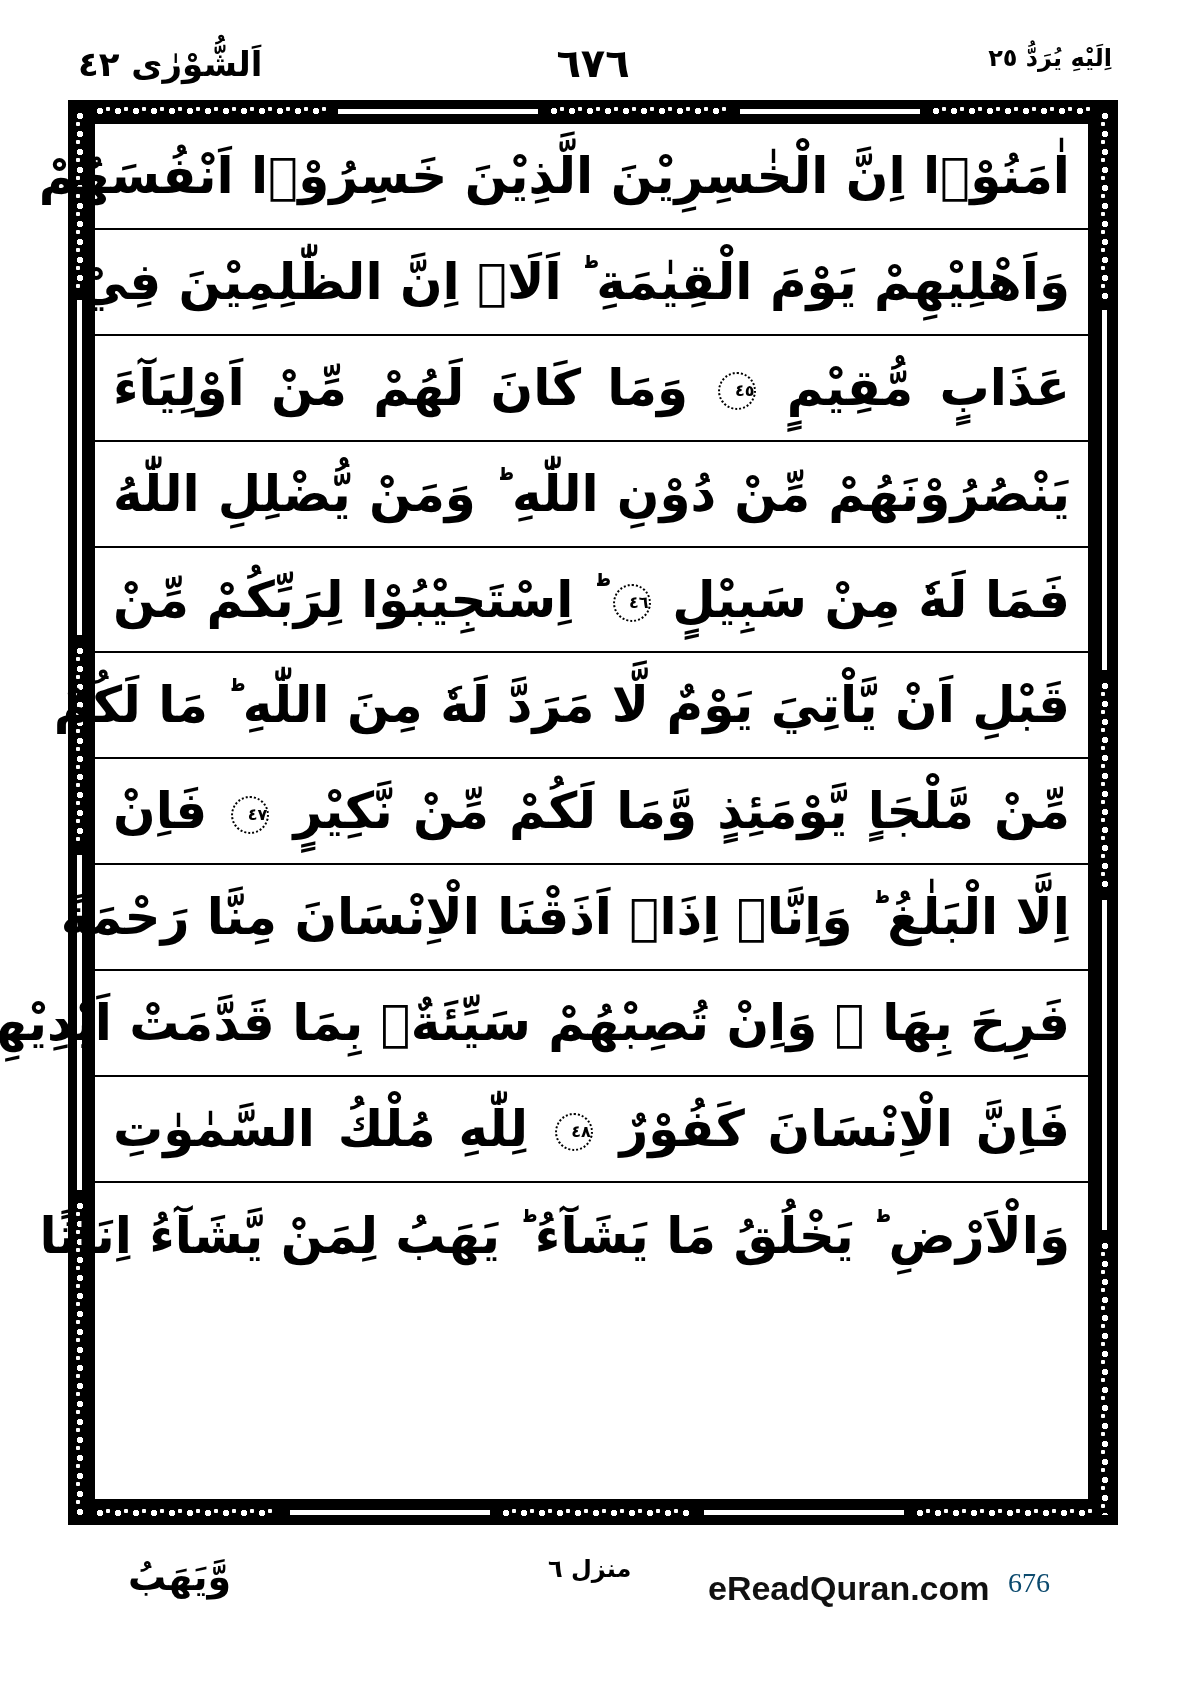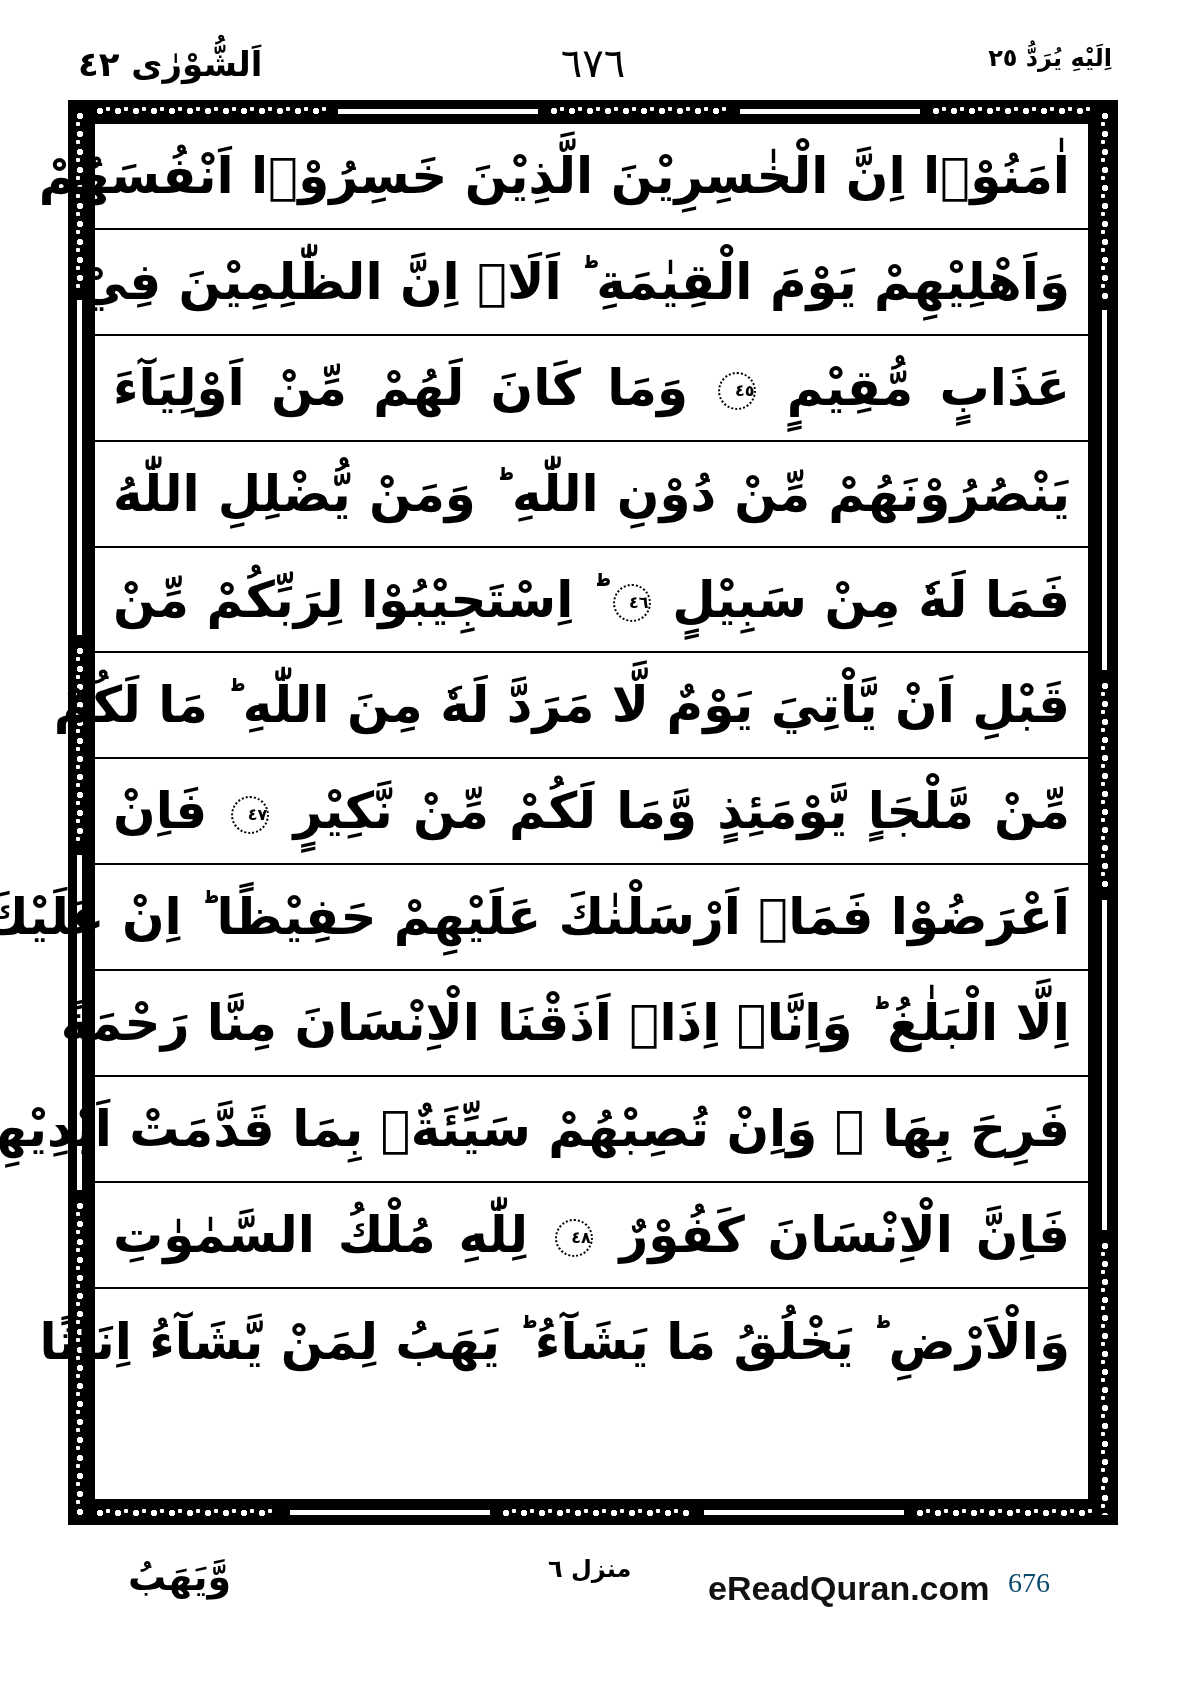--- a/index.html
+++ b/index.html
@@ -1,20 +1,20 @@
 <!DOCTYPE html>
 <html><head>
 <meta charset="utf-8">
 <style>
   html, body { margin: 0; padding: 0; background: #ffffff; }
   body { width: 1190px; height: 1684px; position: relative; overflow: hidden; font-family: "DejaVu Sans", sans-serif; color: #000; }
 
   .header { position: absolute; top: 40px; left: 68px; width: 1050px; height: 56px; }
   .hdr-left { position: absolute; left: 10px; top: 4px; font-size: 34px; font-weight: bold; direction: rtl; }
-  .hdr-center { position: absolute; left: 0; right: 0; top: 0; text-align: center; font-size: 40px; font-weight: normal; }
+  .hdr-center { position: absolute; left: 0; right: 0; top: 0; text-align: center; font-size: 40px; font-weight: bold; }
   .hdr-right { position: absolute; right: 6px; top: 4px; font-size: 24px; font-weight: bold; direction: rtl; }
 
   .frame { position: absolute; left: 68px; top: 100px; width: 1050px; height: 1425px; background: #000; box-sizing: border-box; }
   .band { position: absolute; background: #000; }
   .band-top { left: 0; top: 0; width: 100%; height: 22px; }
   .band-bottom { left: 0; bottom: 0; width: 100%; height: 24px; }
   .band-left { left: 0; top: 0; width: 24px; height: 100%; }
   .band-right { right: 0; top: 0; width: 26px; height: 100%; }
 
   .orn { position: absolute; height: 12px; background:
@@ -106,23 +106,20 @@
       <span class="line-text">قَبْلِ اَنْ يَّاْتِيَ يَوْمٌ لَّا مَرَدَّ لَهٗ مِنَ اللّٰهِ ؕ مَا لَكُمْ</span>
     </div>
     <div class="line">
       <span class="line-text">
         <span>مِّنْ مَّلْجَاٍ يَّوْمَئِذٍ وَّمَا لَكُمْ مِّنْ نَّكِيْرٍ</span>
         <span class="ayah">٤٧</span>
         <span>فَاِنْ</span>
       </span>
     </div>
     <div class="line">
-      <span class="line-text">اَعْرَضُوْا فَمَاۤ اَرْسَلْنٰكَ عَلَيْهِمْ حَفِيْظًا ؕ اِنْ عَلَيْكَ</span>
-    </div>
-    <div class="line">
       <span class="line-text">اِلَّا الْبَلٰغُ ؕ وَاِنَّاۤ اِذَاۤ اَذَقْنَا الْاِنْسَانَ مِنَّا رَحْمَةً</span>
     </div>
     <div class="line">
       <span class="line-text">فَرِحَ بِهَا ۚ وَاِنْ تُصِبْهُمْ سَيِّئَةٌۢ بِمَا قَدَّمَتْ اَيْدِيْهِمْ</span>
     </div>
     <div class="line">
       <span class="line-text">
         <span>فَاِنَّ الْاِنْسَانَ كَفُوْرٌ</span>
         <span class="ayah">٤٨</span>
         <span>لِلّٰهِ مُلْكُ السَّمٰوٰتِ</span>

